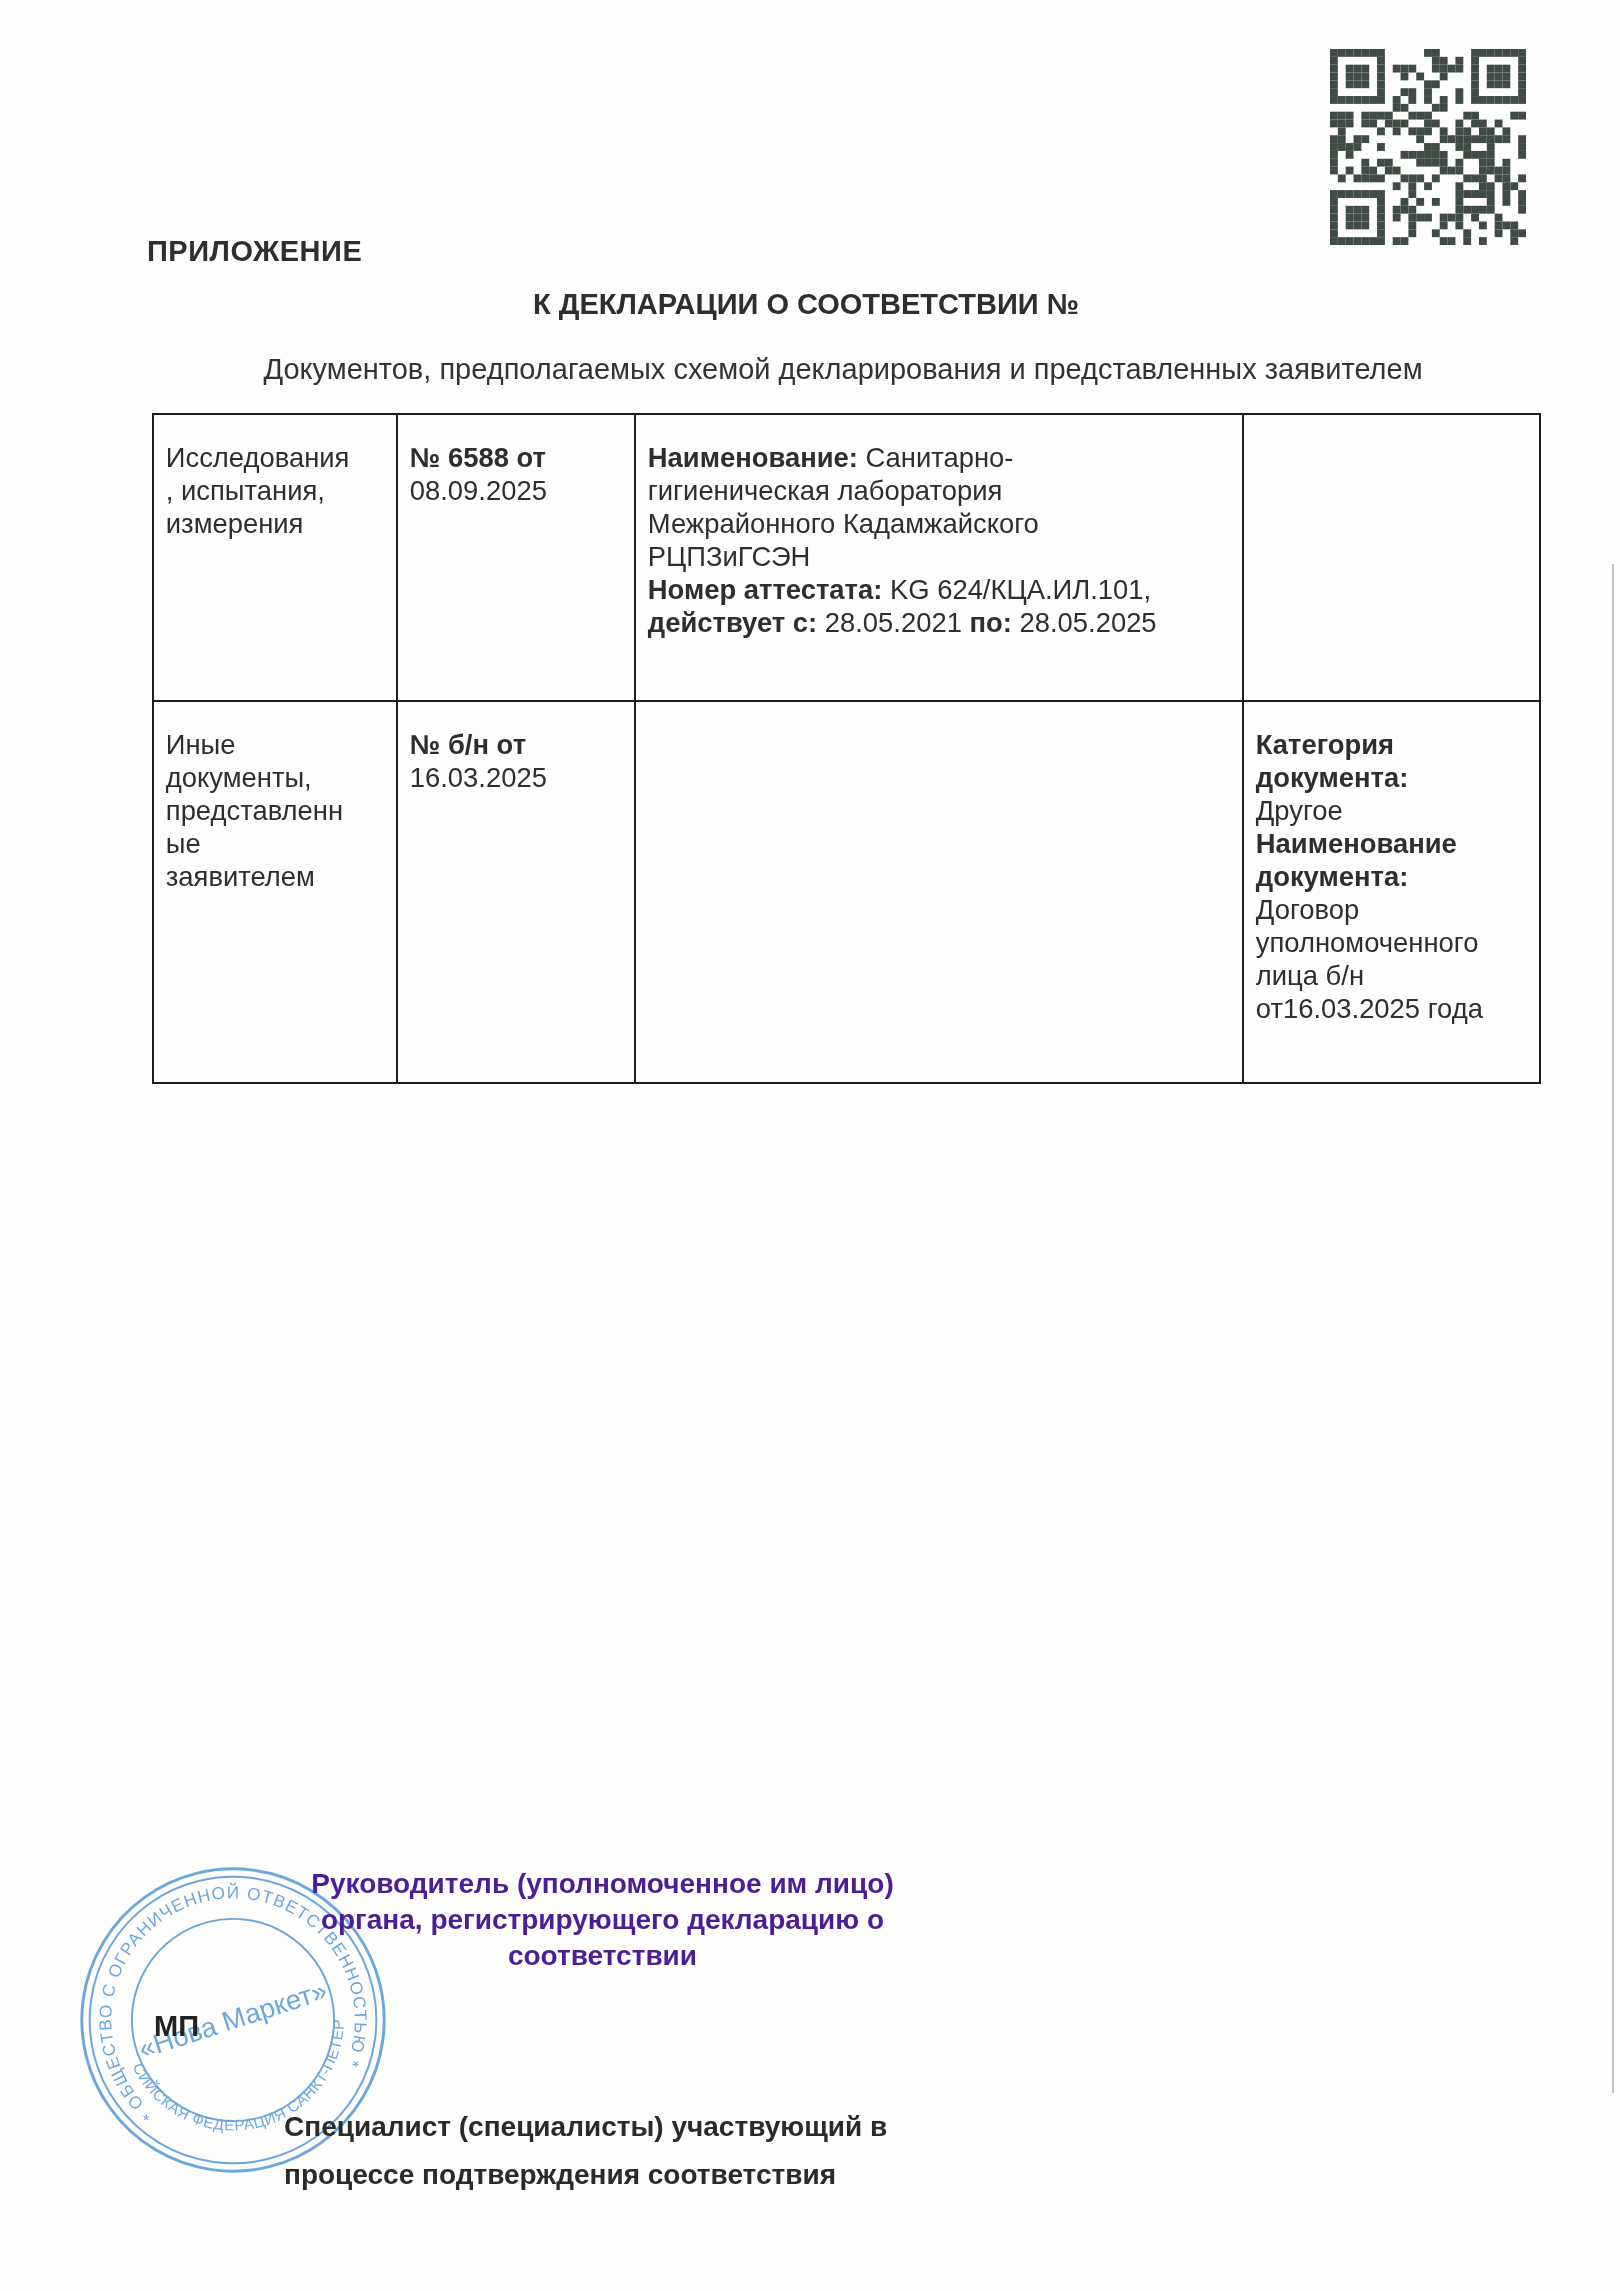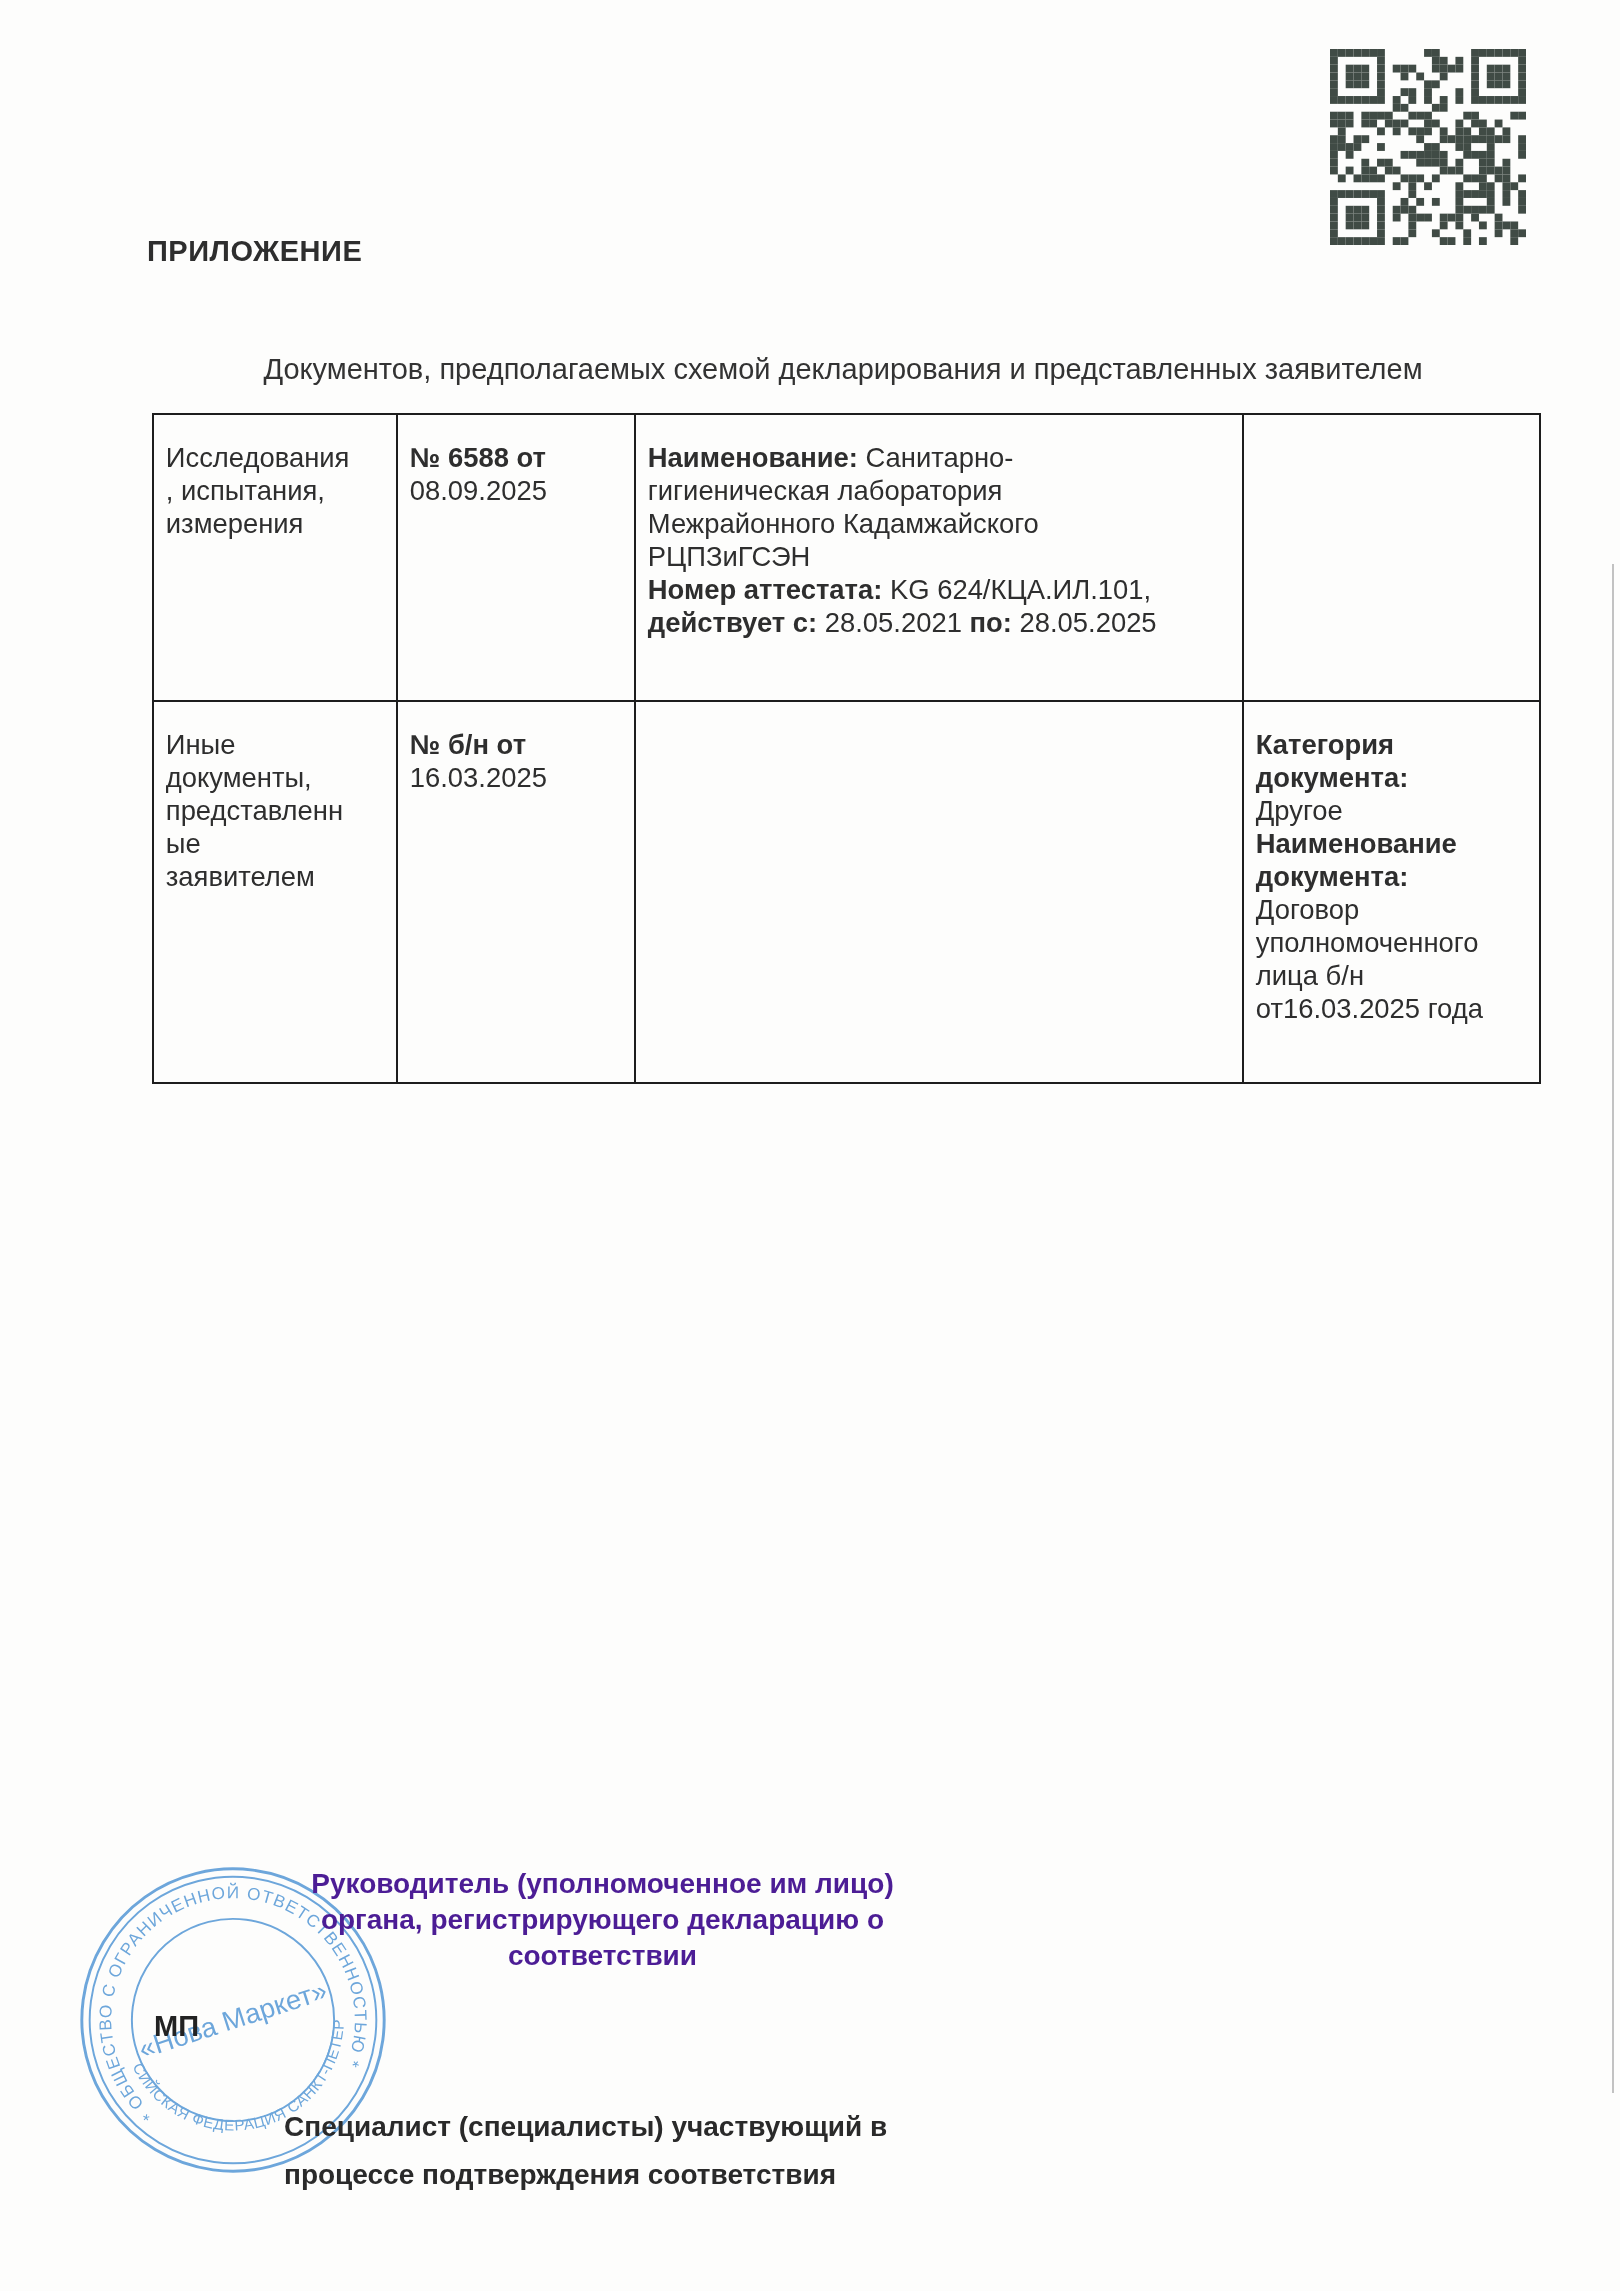--- a/index.html
+++ b/index.html
@@ -357,20 +357,21 @@
         <rect x="120" y="192" width="8" height="8"></rect>
         <rect x="136" y="192" width="8" height="8"></rect>
         <rect x="152" y="192" width="8" height="8"></rect>
         <rect x="184" y="192" width="8" height="8"></rect>
       </g>
     </svg></div>
 
 <div class="abs doc-title">ПРИЛОЖЕНИЕ</div>
 
 <div class="abs decl-line">
+  <span class="lbl">К ДЕКЛАРАЦИИ О СООТВЕТСТВИИ №</span>
 </div>
 
 <div class="abs intro-line">Документов, предполагаемых схемой декларирования и представленных заявителем</div>
 
 <table class="doc">
   <colgroup>
       <col class="c1">
       <col class="c2">
       <col class="c3">
       <col class="c4">

